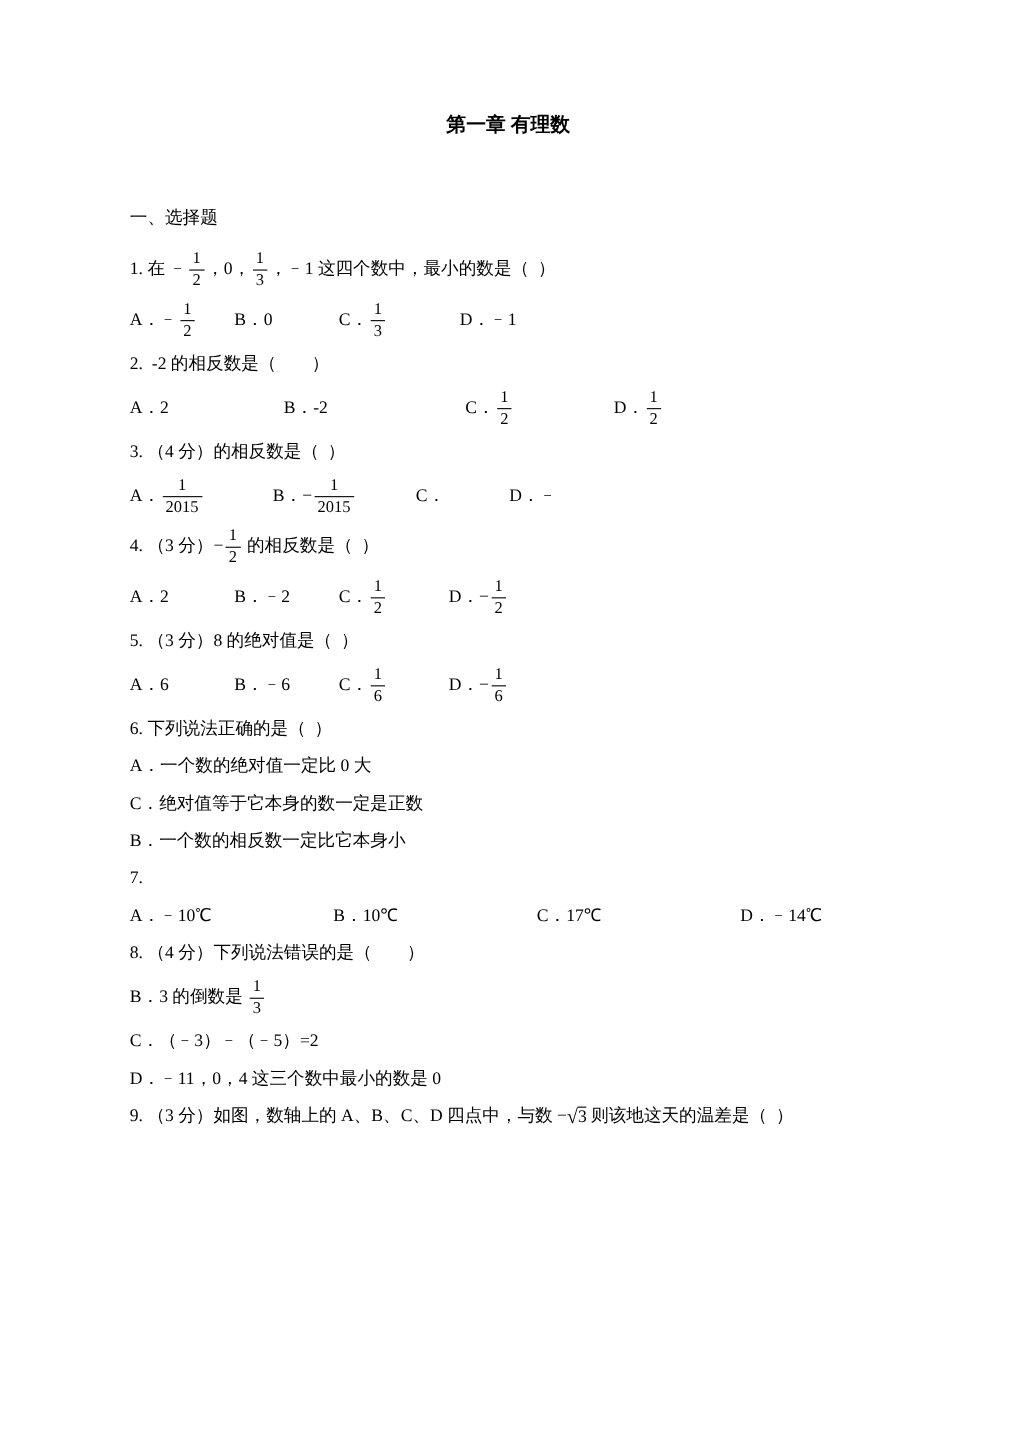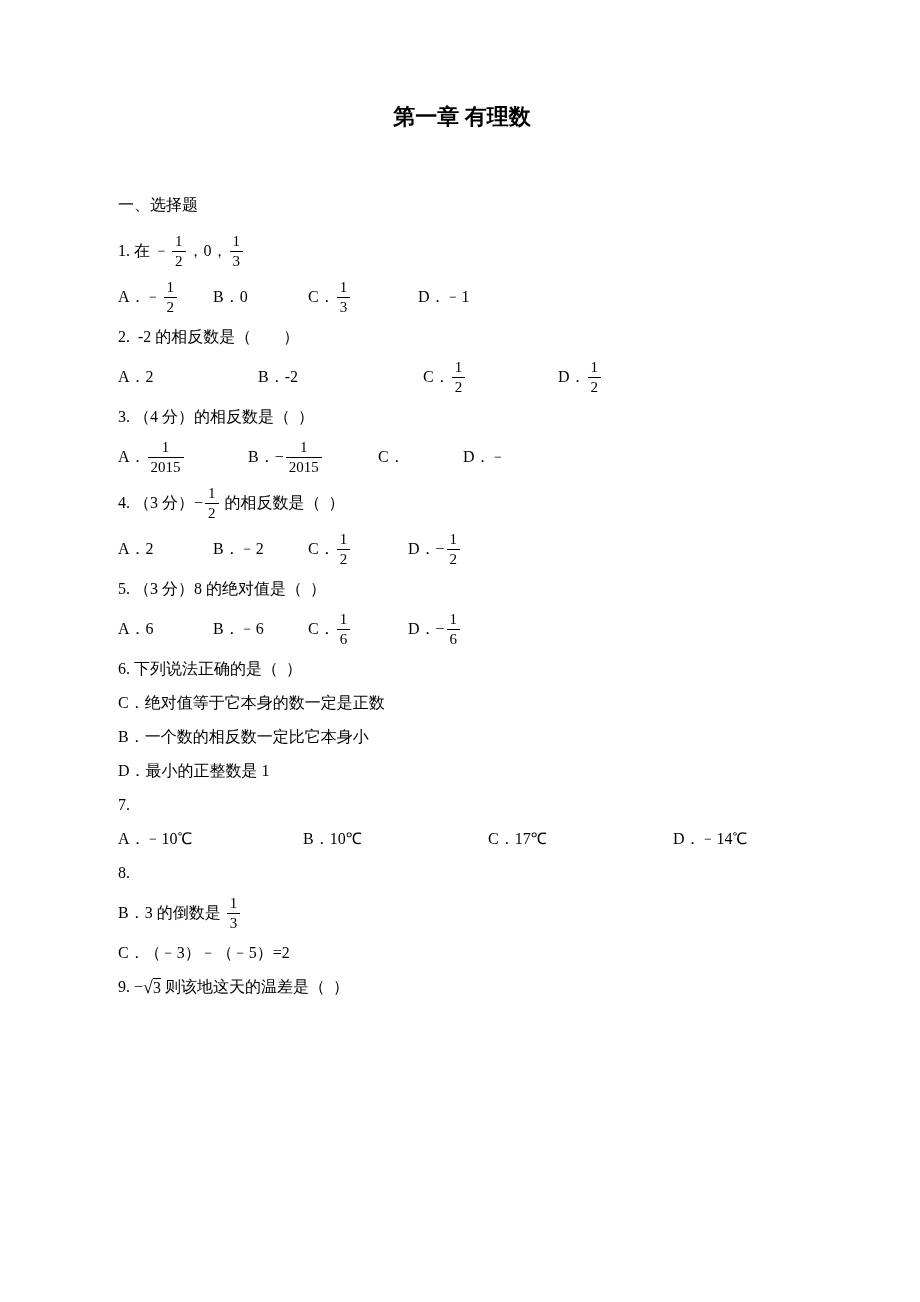--- a/index.html
+++ b/index.html
@@ -10,21 +10,21 @@
       padding: 100px 114px 100px 118px;
       font-family: SimSun, "宋体", serif;
       font-size: 16px;
       color: #000;
       box-sizing: border-box;
       background: #fff;
       line-height: 1.5;
     }
     .title {
       text-align: center;
-      font-size: 22px;
+      font-size: 18px;
       font-weight: bold;
       margin-bottom: 60px;
     }
     .section-header {
       font-weight: normal;
       margin-bottom: 16px;
     }
     .question {
       margin-bottom: 10px;
     }
@@ -89,20 +89,21 @@
 <div class="title">第一章 有理数</div>
 <div class="section-header">一、选择题</div>
 <div id="questions-container">
     <div class="question">
       <div class="q-row">
         <span>1. </span>
         <span>在 </span>
         <span class="neg"><span>﹣</span><span class="frac"><span class="num">1</span><span class="den">2</span></span></span>
         <span>，0，</span>
         <span class="neg"><span class="frac"><span class="num">1</span><span class="den">3</span></span></span>
+        <span>，﹣1 这四个数中，最小的数是（  ）</span>
       </div>
       <div class="opts">
         <span class="opt" style="width: 95px;">
           <span>A．</span>
           <span class="neg">
             <span>﹣</span>
             <span class="frac">
               <span class="num">1</span>
               <span class="den">2</span>
             </span>
@@ -267,28 +268,28 @@
           </span>
         </span>
       </div>
     </div>
     <div class="question">
       <div class="q-row">
         <span>6. </span>
         <span>下列说法正确的是（  ）</span>
       </div>
       <div class="q-row">
+        <span>A．一个数的绝对值一定比 0 大</span>
+      </div>
+      <div class="q-row">
         <span>C．绝对值等于它本身的数一定是正数</span>
       </div>
       <div class="q-row">
         <span>B．一个数的相反数一定比它本身小</span>
       </div>
-      <div class="q-row">
-        <span>D．最小的正整数是 1</span>
-      </div>
     </div>
     <div class="question">
       <div class="q-row">
         <span>7. </span>
       </div>
       <div class="opts">
         <span class="opt" style="width: 185px;">
           <span>A．</span>
           <span>﹣10℃</span>
         </span>
@@ -302,29 +303,34 @@
         </span>
         <span class="opt" style="width: 120px;">
           <span>D．</span>
           <span>﹣14℃</span>
         </span>
       </div>
     </div>
     <div class="question">
       <div class="q-row">
         <span>8. </span>
+        <span>（4 分）下列说法错误的是（　　）</span>
       </div>
       <div class="q-row">
         <span>B．3 的倒数是 </span>
         <span class="neg"><span class="frac"><span class="num">1</span><span class="den">3</span></span></span>
       </div>
       <div class="q-row">
         <span>C．（﹣3）﹣（﹣5）=2</span>
       </div>
+      <div class="q-row">
+        <span>D．﹣11，0，4 这三个数中最小的数是 0</span>
+      </div>
     </div>
     <div class="question">
       <div class="q-row">
         <span>9. </span>
+        <span>（3 分）如图，数轴上的 A、B、C、D 四点中，与数 </span>
         <span class="neg"><span>−</span><span class="radical"><span class="surd">√</span><span class="radicand">3</span></span></span>
         <span> 则该地这天的温差是（  ）</span>
       </div>
     </div>
   </div>
 
 </body></html>

